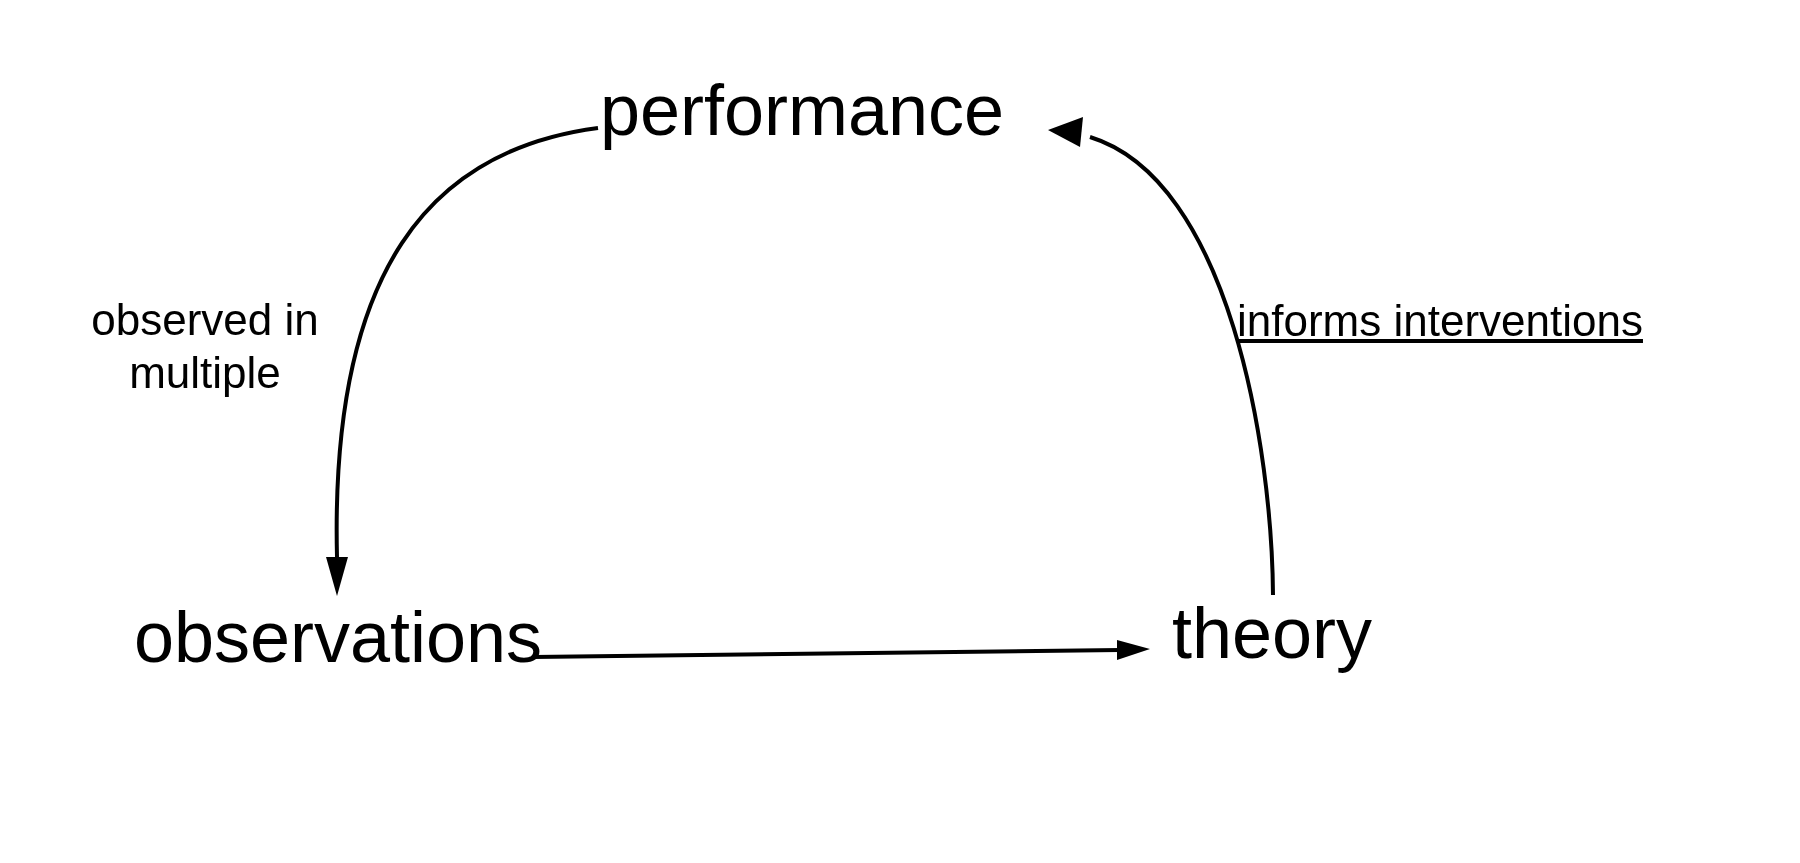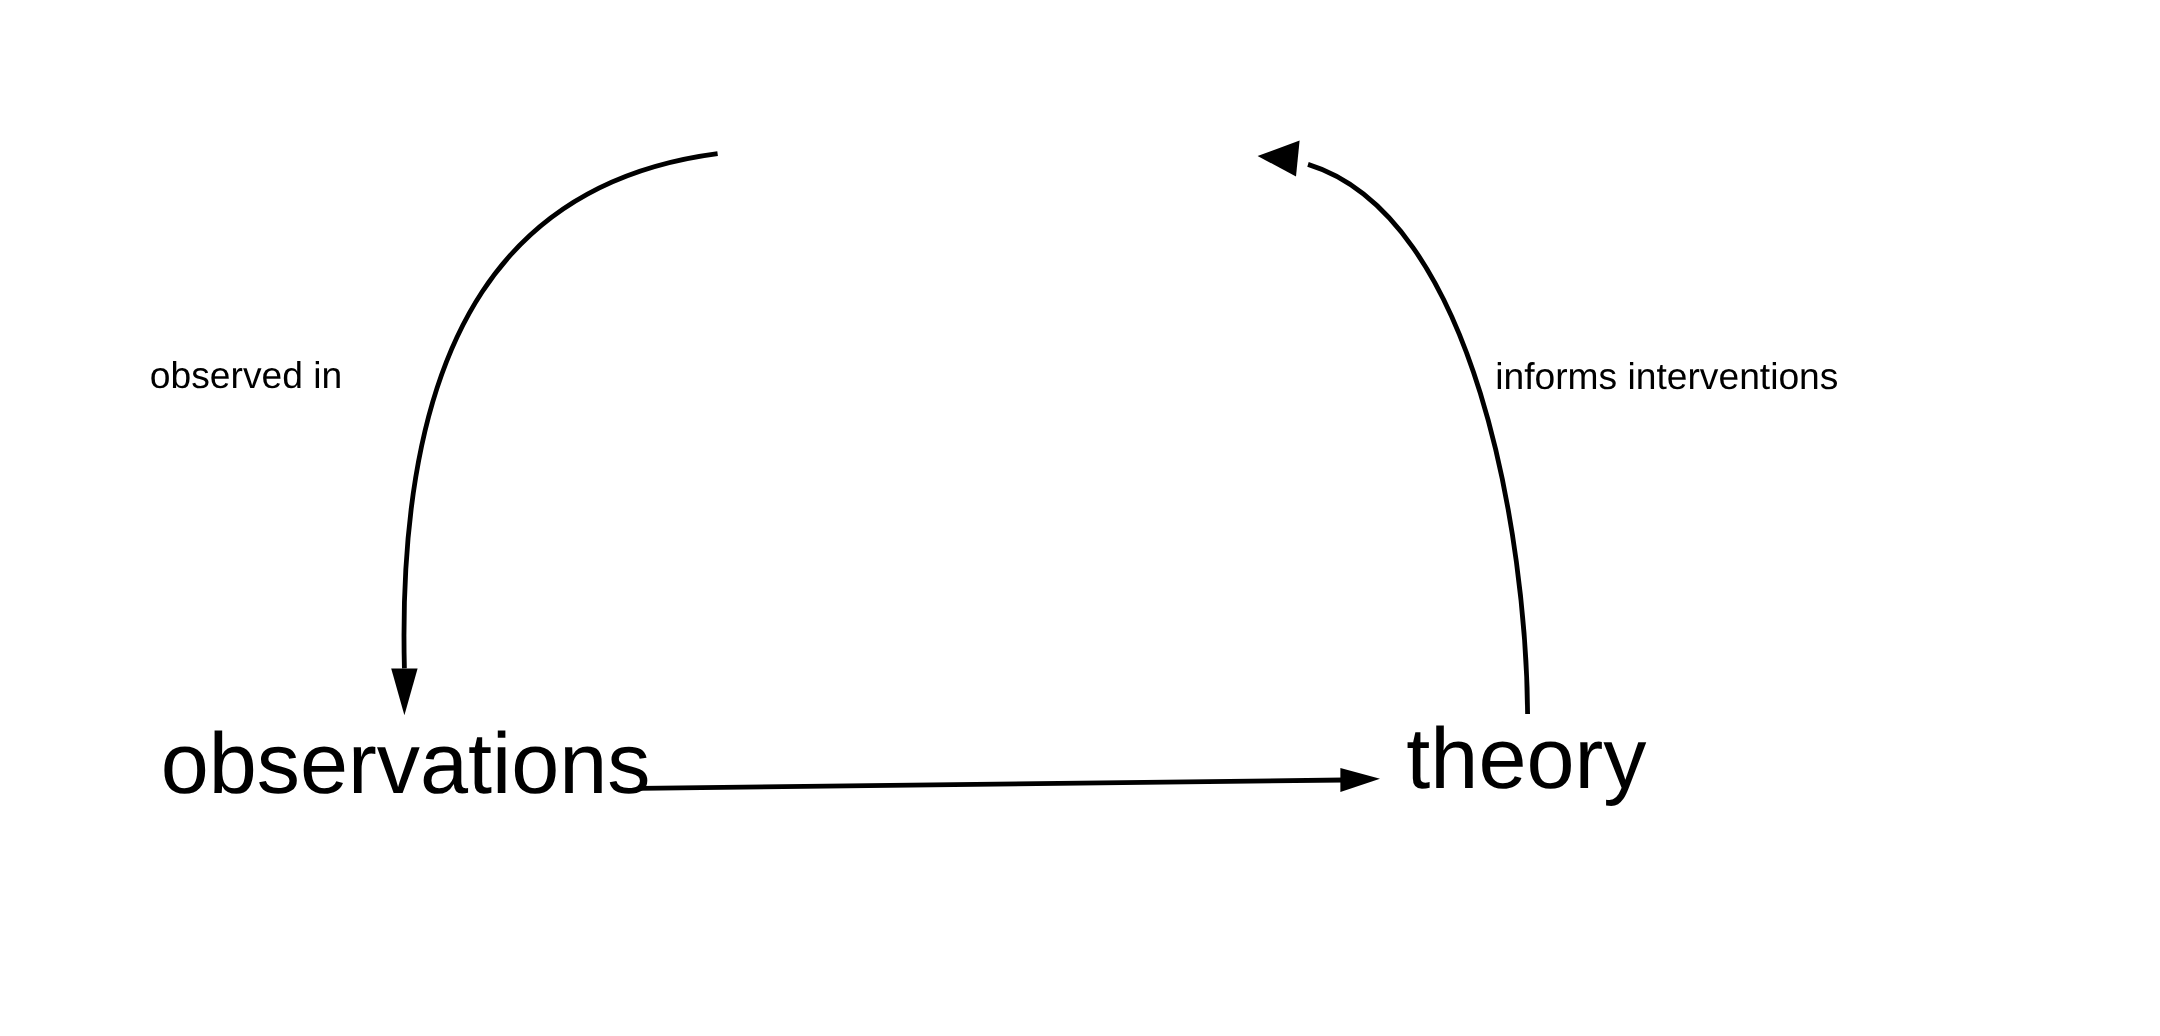--- a/index.html
+++ b/index.html
@@ -36,56 +36,58 @@
     position: absolute;
     transform: translateX(-50%);
     font-size: 72px;
     line-height: 1.2;
     white-space: nowrap;
     text-align: center;
   }
   .edge-label {
     position: absolute;
     transform: translateX(-50%);
-    font-size: 31px;
+    font-size: 44px;
     line-height: 1.2;
     white-space: nowrap;
     text-align: center;
   }
   .node-performance   { left: 802px;  top: 67px;  }
   .node-observations  { left: 338px;  top: 594px; }
   .node-theory        { left: 1272px; top: 590px; }
   .label-observed     { left: 205px;  top: 294px; }
-  .label-informs      { left: 1389px; top: 295px; }
+  .label-informs      { left: 1440px; top: 295px; text-decoration: underline; }
   .label-explained    { left: 806px;  top: 700px; }
 </style>
 </head>
 <body>
 
 <div class="canvas">
 
   <svg class="arrow-layer" viewBox="0 0 1800 863" xmlns="http://www.w3.org/2000/svg">
 
     <path class="edge-line" d="M 598 128 C 430 150, 330 270, 337 557"></path>
     <polygon class="edge-head" points="326,557 348,557 337,596"></polygon>
 
     <path class="edge-line" d="M 533 657 L 1120 650"></path>
     <polygon class="edge-head" points="1117,640 1117,660 1150,649"></polygon>
 
     <path class="edge-line" d="M 1273 595 C 1272 450, 1230 180, 1090 137"></path>
     <polygon class="edge-head" points="1083,117 1080,147 1048,130"></polygon>
   </svg>
 
+  <div class="node-label node-performance">performance</div>
 
   <div class="node-label node-observations">observations</div>
 
   <div class="node-label node-theory">theory</div>
 
   <div class="edge-label label-observed">
     <div>observed in</div>
+    <div>multiple</div>
   </div>
 
   <div class="edge-label label-informs">
     <div>informs interventions</div>
   </div>
 
 
 </div>
 
 </body></html>

